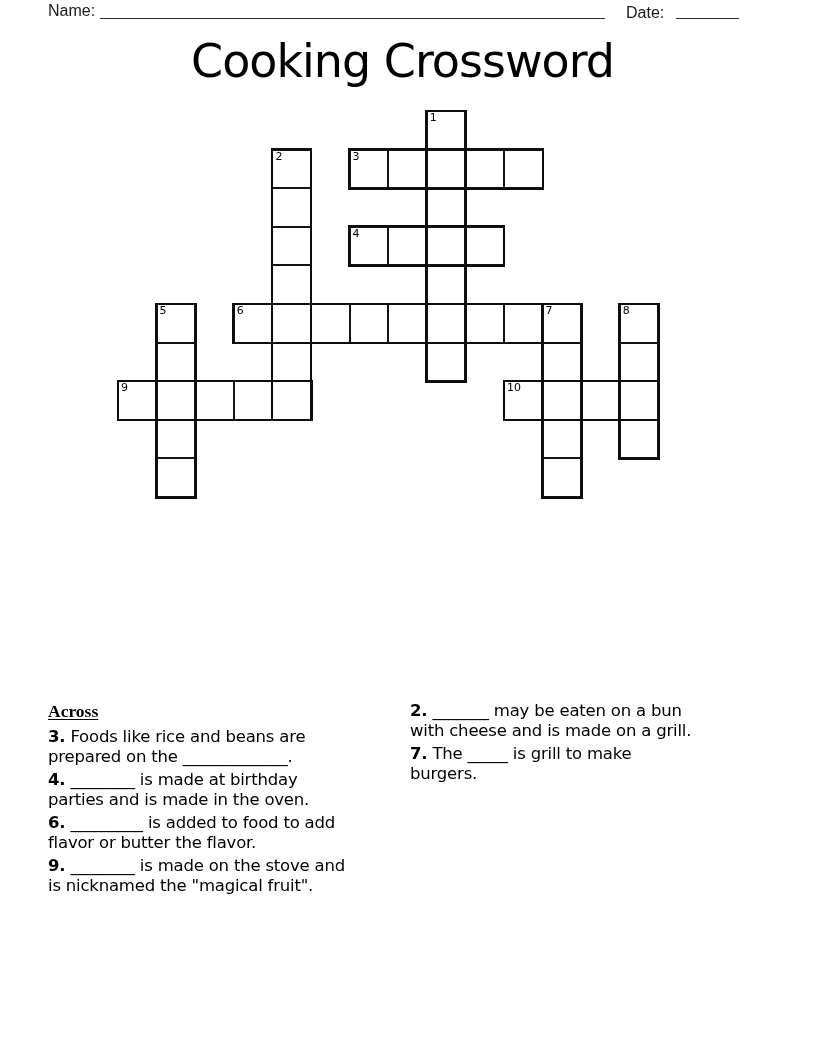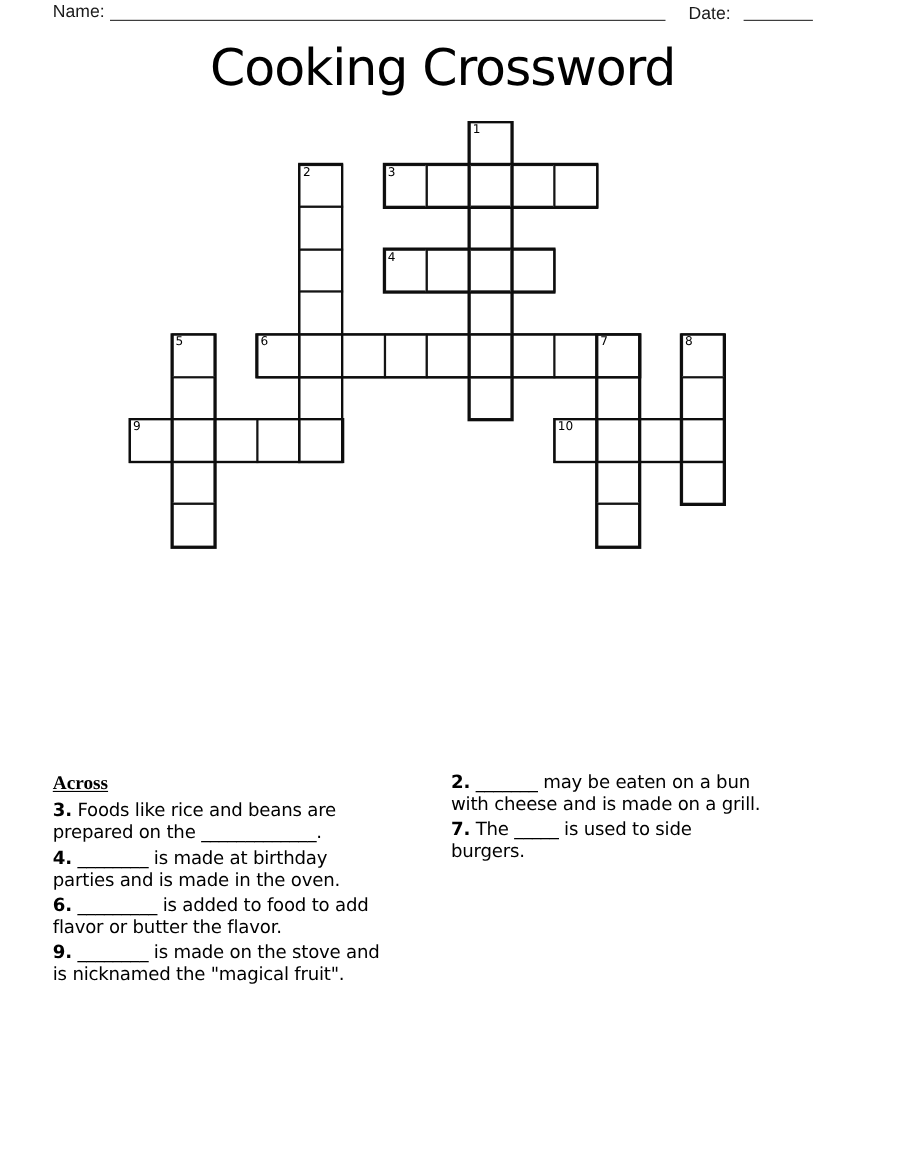--- a/index.html
+++ b/index.html
@@ -190,18 +190,18 @@
 flavor or butter the flavor.</span></p>
         <p class="clue"><span class="clue-num">9.</span><span class="clue-text"> ________ is made on the stove and
 is nicknamed the "magical fruit".</span></p>
       </div>
   </div>
 
   <div class="clue-col" id="down-col">
     <div id="down-list">
         <p class="clue"><span class="clue-num">2.</span><span class="clue-text"> _______ may be eaten on a bun
 with cheese and is made on a grill.</span></p>
-        <p class="clue"><span class="clue-num">7.</span><span class="clue-text"> The _____ is used to side
+        <p class="clue"><span class="clue-num">7.</span><span class="clue-text"> The _____ is grill to make
 burgers.</span></p>
       </div>
   </div>
 
 </div>
 
 </body></html>

